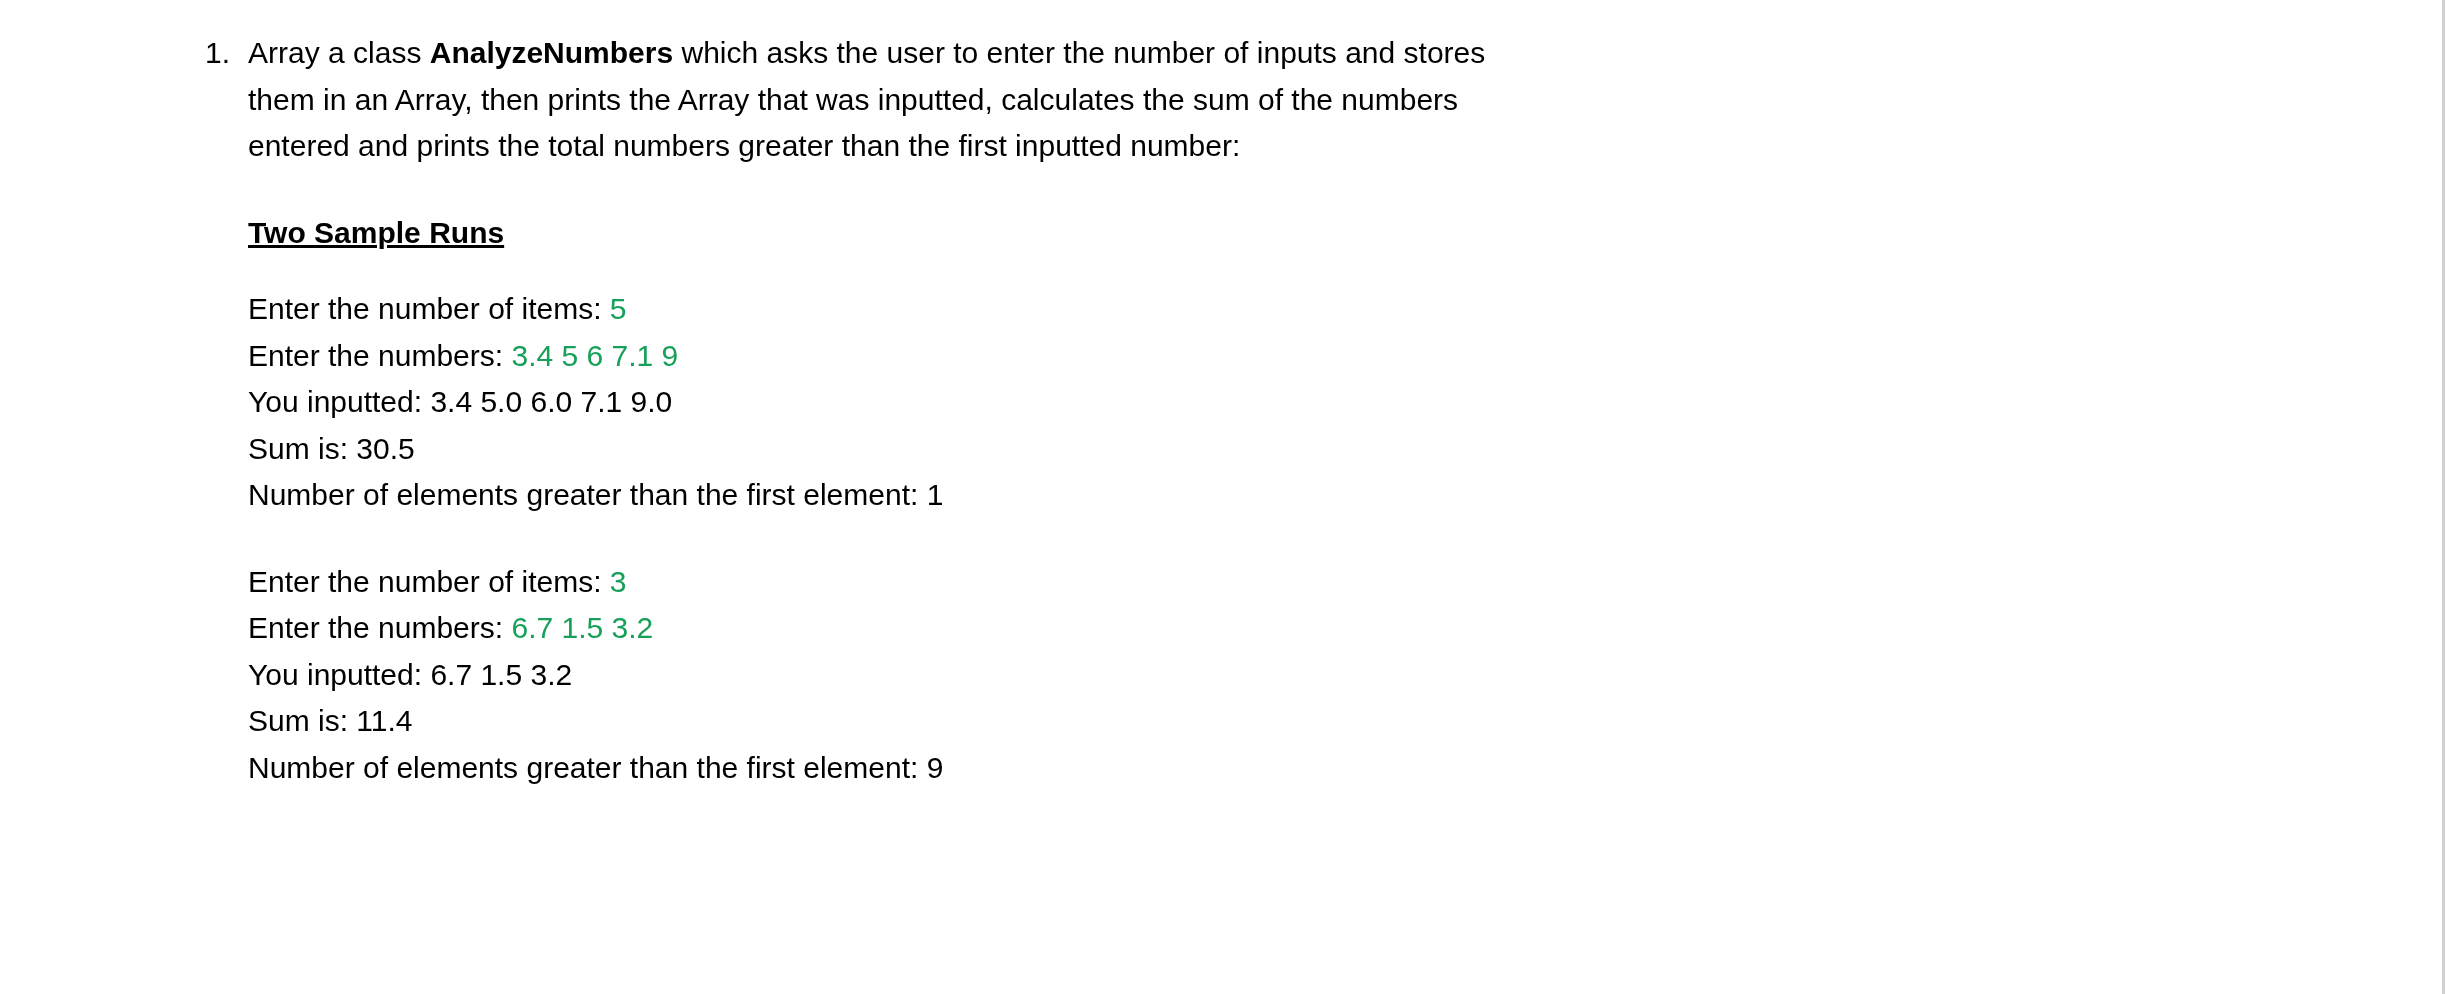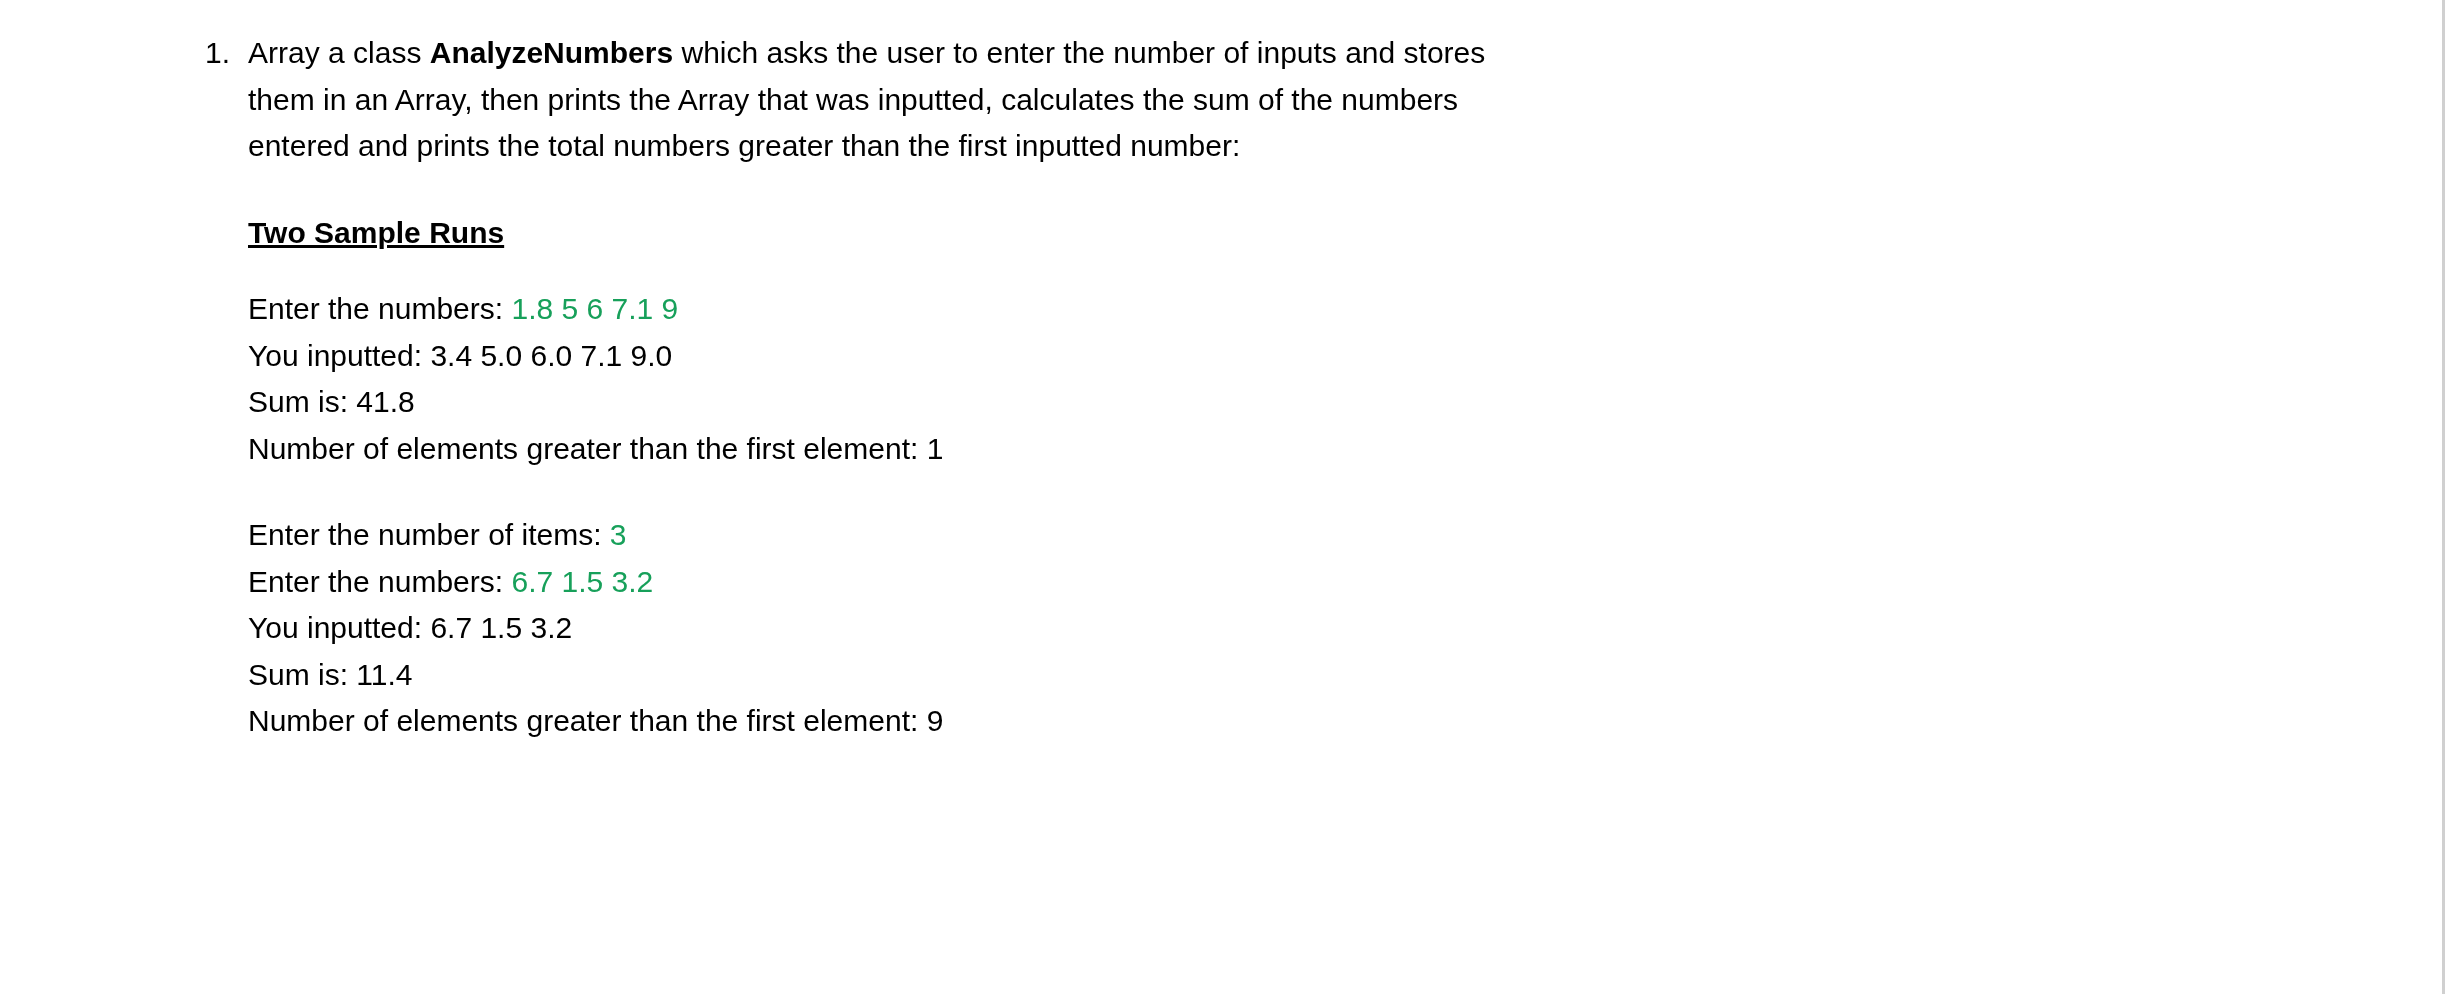--- a/index.html
+++ b/index.html
@@ -60,24 +60,27 @@
     <div class="content">
 
       <p class="line">
         <span>Array a class </span><span class="bold">AnalyzeNumbers</span><span> which asks the user to enter the number of inputs and stores them in an Array, then prints the Array that was inputted, calculates the sum of the numbers entered and prints the total numbers greater than the first inputted number:</span>
       </p>
 
       <p class="heading">Two Sample Runs</p>
 
       <div class="sample-block">
         <p class="line">
-          <span>Enter the numbers: </span><span class="user-input">1.8 5 6 7.1 9</span>
+          <span>Enter the number of items: </span><span class="user-input">5</span>
+        </p>
+        <p class="line">
+          <span>Enter the numbers: </span><span class="user-input">3.4 5 6 7.1 9</span>
         </p>
         <p class="line">You inputted: 3.4 5.0 6.0 7.1 9.0</p>
-        <p class="line">Sum is: 41.8</p>
+        <p class="line">Sum is: 30.5</p>
         <p class="line">Number of elements greater than the first element: 1</p>
       </div>
 
       <div class="sample-block">
         <p class="line">
           <span>Enter the number of items: </span><span class="user-input">3</span>
         </p>
         <p class="line">
           <span>Enter the numbers: </span><span class="user-input">6.7 1.5 3.2</span>
         </p>

